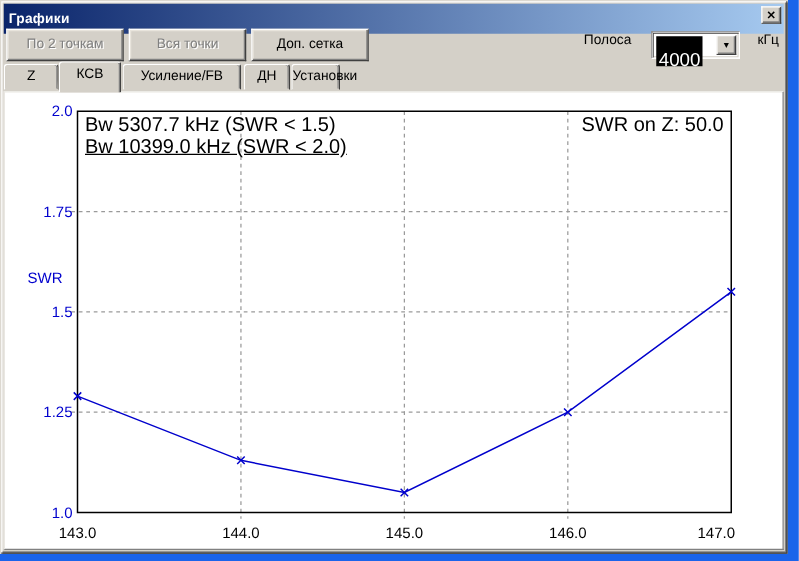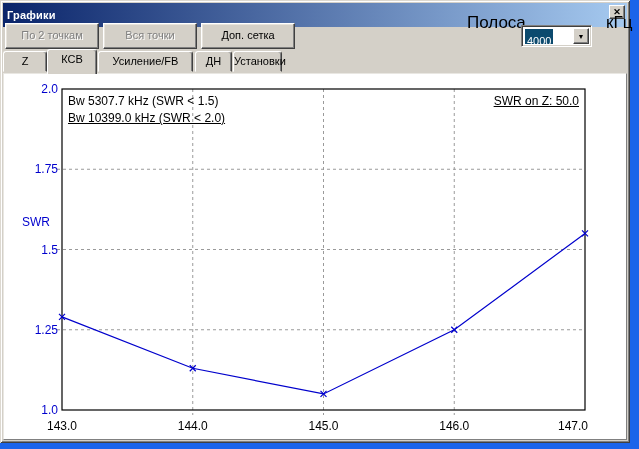--- a/index.html
+++ b/index.html
@@ -38,31 +38,31 @@
   .btn {
     position:absolute; top:23px; height:26px;
     background:#d4d0c8;
     border:1px solid; border-color:#fff #404040 #404040 #fff;
     box-shadow: inset -1px -1px 0 #808080, inset 1px 1px 0 #e8e4dc;
     font-family:"Liberation Sans", sans-serif;
     font-size:11px; color:#000; text-align:center; line-height:23px;
     cursor:default;
   }
   .btn.disabled { color:#808080; text-shadow:1px 1px 0 #fff; }
-  .toolbar-label { position:absolute; top:10px; height:26px; line-height:26px; font-size:17px; }
+  .toolbar-label { position:absolute; top:19px; height:26px; line-height:26px; font-size:11px; }
   .combo {
     position:absolute; left:521px; top:25px; width:71px; height:22px;
     background:#fff;
     border:1px solid; border-color:#808080 #fff #fff #808080;
     box-shadow: inset 1px 1px 0 #404040, inset -1px -1px 0 #d4d0c8;
   }
   .combo-value {
     position:absolute; left:3px; top:3px; height:15px;
-    background:#0c4a6e; color:#fff; font-size:11px; line-height:15px;
-    padding:5px 2px;
+    background:#000000; color:#fff; font-size:15px; line-height:15px;
+    padding:12px 2px;
   }
   .combo-arrow {
     position:absolute; right:2px; top:2px; bottom:2px; width:16px;
     background:#d4d0c8;
     border:1px solid; border-color:#fff #404040 #404040 #fff;
     box-shadow: inset -1px -1px 0 #808080;
     display:flex; align-items:center; justify-content:center;
     font-size:7px; color:#000;
   }
   .tabs { position:absolute; left:3px; top:49px; width:620px; height:25px; }
@@ -79,26 +79,26 @@
     top:0; height:25px; z-index:5; border-bottom:none;
     box-shadow: inset -1px 0 0 #808080;
   }
   .chart-panel {
     position:absolute; left:3px; top:73px; width:624px; height:367px;
     background:#fff;
     border:1px solid; border-color:#e9e7e2 #808080 #808080 #e9e7e2;
   }
   .chart-svg { position:absolute; left:0; top:0; }
   .annot {
-    position:absolute; font-size:12px; color:#000; white-space:nowrap;
+    position:absolute; font-size:16px; color:#000; white-space:nowrap;
     line-height:14px;
   }
   .annot-bw1 { left:64px; top:20px; }
   .annot-bw2 { left:64px; top:37px;text-decoration:underline; }
-  .annot-corner { right:47px; top:20px;text-decoration:underline; }
+  .annot-corner { right:47px; top:20px; }
 </style>
 </head>
 <body>
 
 <div class="window">
 
   <div class="titlebar">
     <span class="title-text">Графики</span>
     <div class="close-btn">
       <span>✕</span>
@@ -116,21 +116,21 @@
       <span>▼</span>
     </div>
   </div>
   <span class="toolbar-label" style="left:606px;text-align:right;">кГц</span>
 
   <div class="tabs">
     <div class="tab" style="left:0;    width:44px;">Z</div>
     <div class="tab" style="left:95px; width:95px;">Усиление/FB</div>
     <div class="tab active" style="left:44px; width:50px;">КСВ</div>
     <div class="tab" style="left:192px;width:37px;">ДН</div>
-    <div class="tab" style="left:230px;width:49px;">Установки</div>
+    <div class="tab" style="left:230px;width:39px;">Установки</div>
   </div>
 
   <div class="chart-panel">
     <svg id="chart-svg" class="chart-svg" width="622" height="365">
         <line x1="188.75" y1="15" x2="188.75" y2="341" stroke="#9a9a9a" stroke-width="1" stroke-dasharray="3,3"></line>
         <line x1="319.5" y1="15" x2="319.5" y2="341" stroke="#9a9a9a" stroke-width="1" stroke-dasharray="3,3"></line>
         <line x1="450.25" y1="15" x2="450.25" y2="341" stroke="#9a9a9a" stroke-width="1" stroke-dasharray="3,3"></line>
         <line x1="53" y1="255.75" x2="581" y2="255.75" stroke="#9a9a9a" stroke-width="1" stroke-dasharray="3,3"></line>
         <line x1="53" y1="175.5" x2="581" y2="175.5" stroke="#9a9a9a" stroke-width="1" stroke-dasharray="3,3"></line>
         <line x1="53" y1="95.25" x2="581" y2="95.25" stroke="#9a9a9a" stroke-width="1" stroke-dasharray="3,3"></line>

